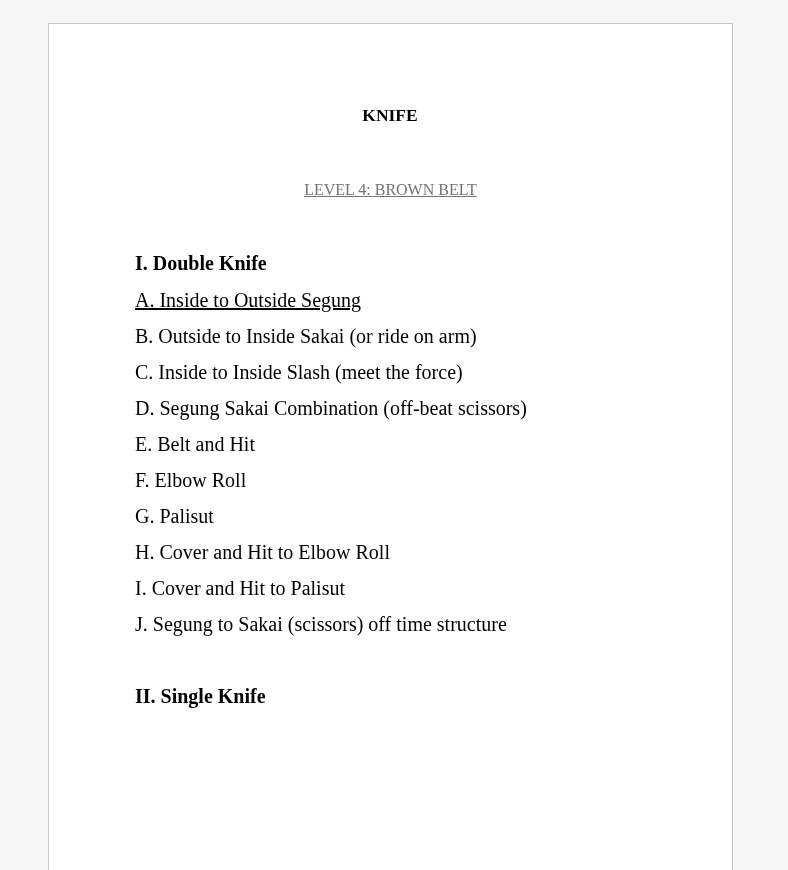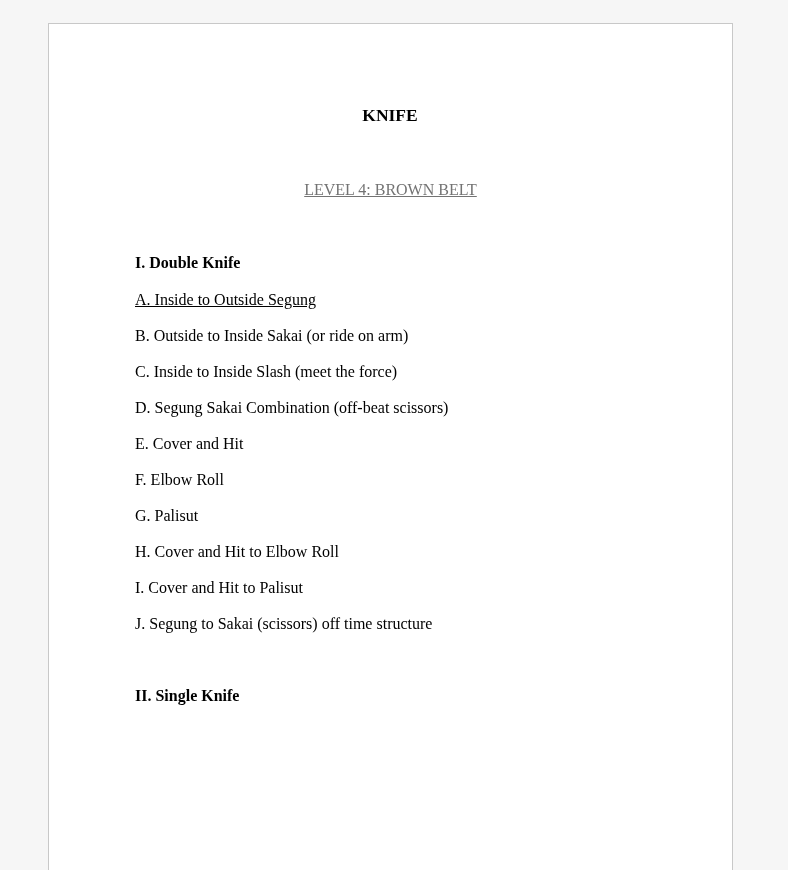--- a/index.html
+++ b/index.html
@@ -56,42 +56,42 @@
       font-size: 16px;
       line-height: 22px;
     }
     .doc-subtitle a {
       color: #737373;
       text-decoration: underline;
     }
     .line {
       position: absolute;
       left: 86px;
-      font-size: 16px;
+      font-size: 20px;
       line-height: 22px;
       white-space: nowrap;
     }
     .bold { font-weight: bold; }
   </style>
 </head>
 <body>
 
 <div class="viewer">
   <div class="page page-1">
     <div class="doc-title">KNIFE</div>
     <div class="doc-subtitle">
       <a>LEVEL 4: BROWN BELT</a>
     </div>
 
     <div class="line bold" style="top:228px;">I. Double Knife</div>
     <div class="line" style="top:265px;text-decoration:underline;">A. Inside to Outside Segung</div>
     <div class="line" style="top:301px;">B. Outside to Inside Sakai (or ride on arm)</div>
     <div class="line" style="top:337px;">C. Inside to Inside Slash (meet the force)</div>
     <div class="line" style="top:373px;">D. Segung Sakai Combination (off-beat scissors)</div>
-    <div class="line" style="top:409px;">E. Cover and Hit</div>
+    <div class="line" style="top:409px;">E. Belt and Hit</div>
     <div class="line" style="top:445px;">F. Elbow Roll</div>
     <div class="line" style="top:481px;">G. Palisut</div>
     <div class="line" style="top:517px;">H. Cover and Hit to Elbow Roll</div>
     <div class="line" style="top:553px;">I. Cover and Hit to Palisut</div>
     <div class="line" style="top:589px;">J. Segung to Sakai (scissors) off time structure</div>
 
     <div class="line bold" style="top:661px;">II. Single Knife</div>
   </div>
 
   <div class="page page-2"></div>

